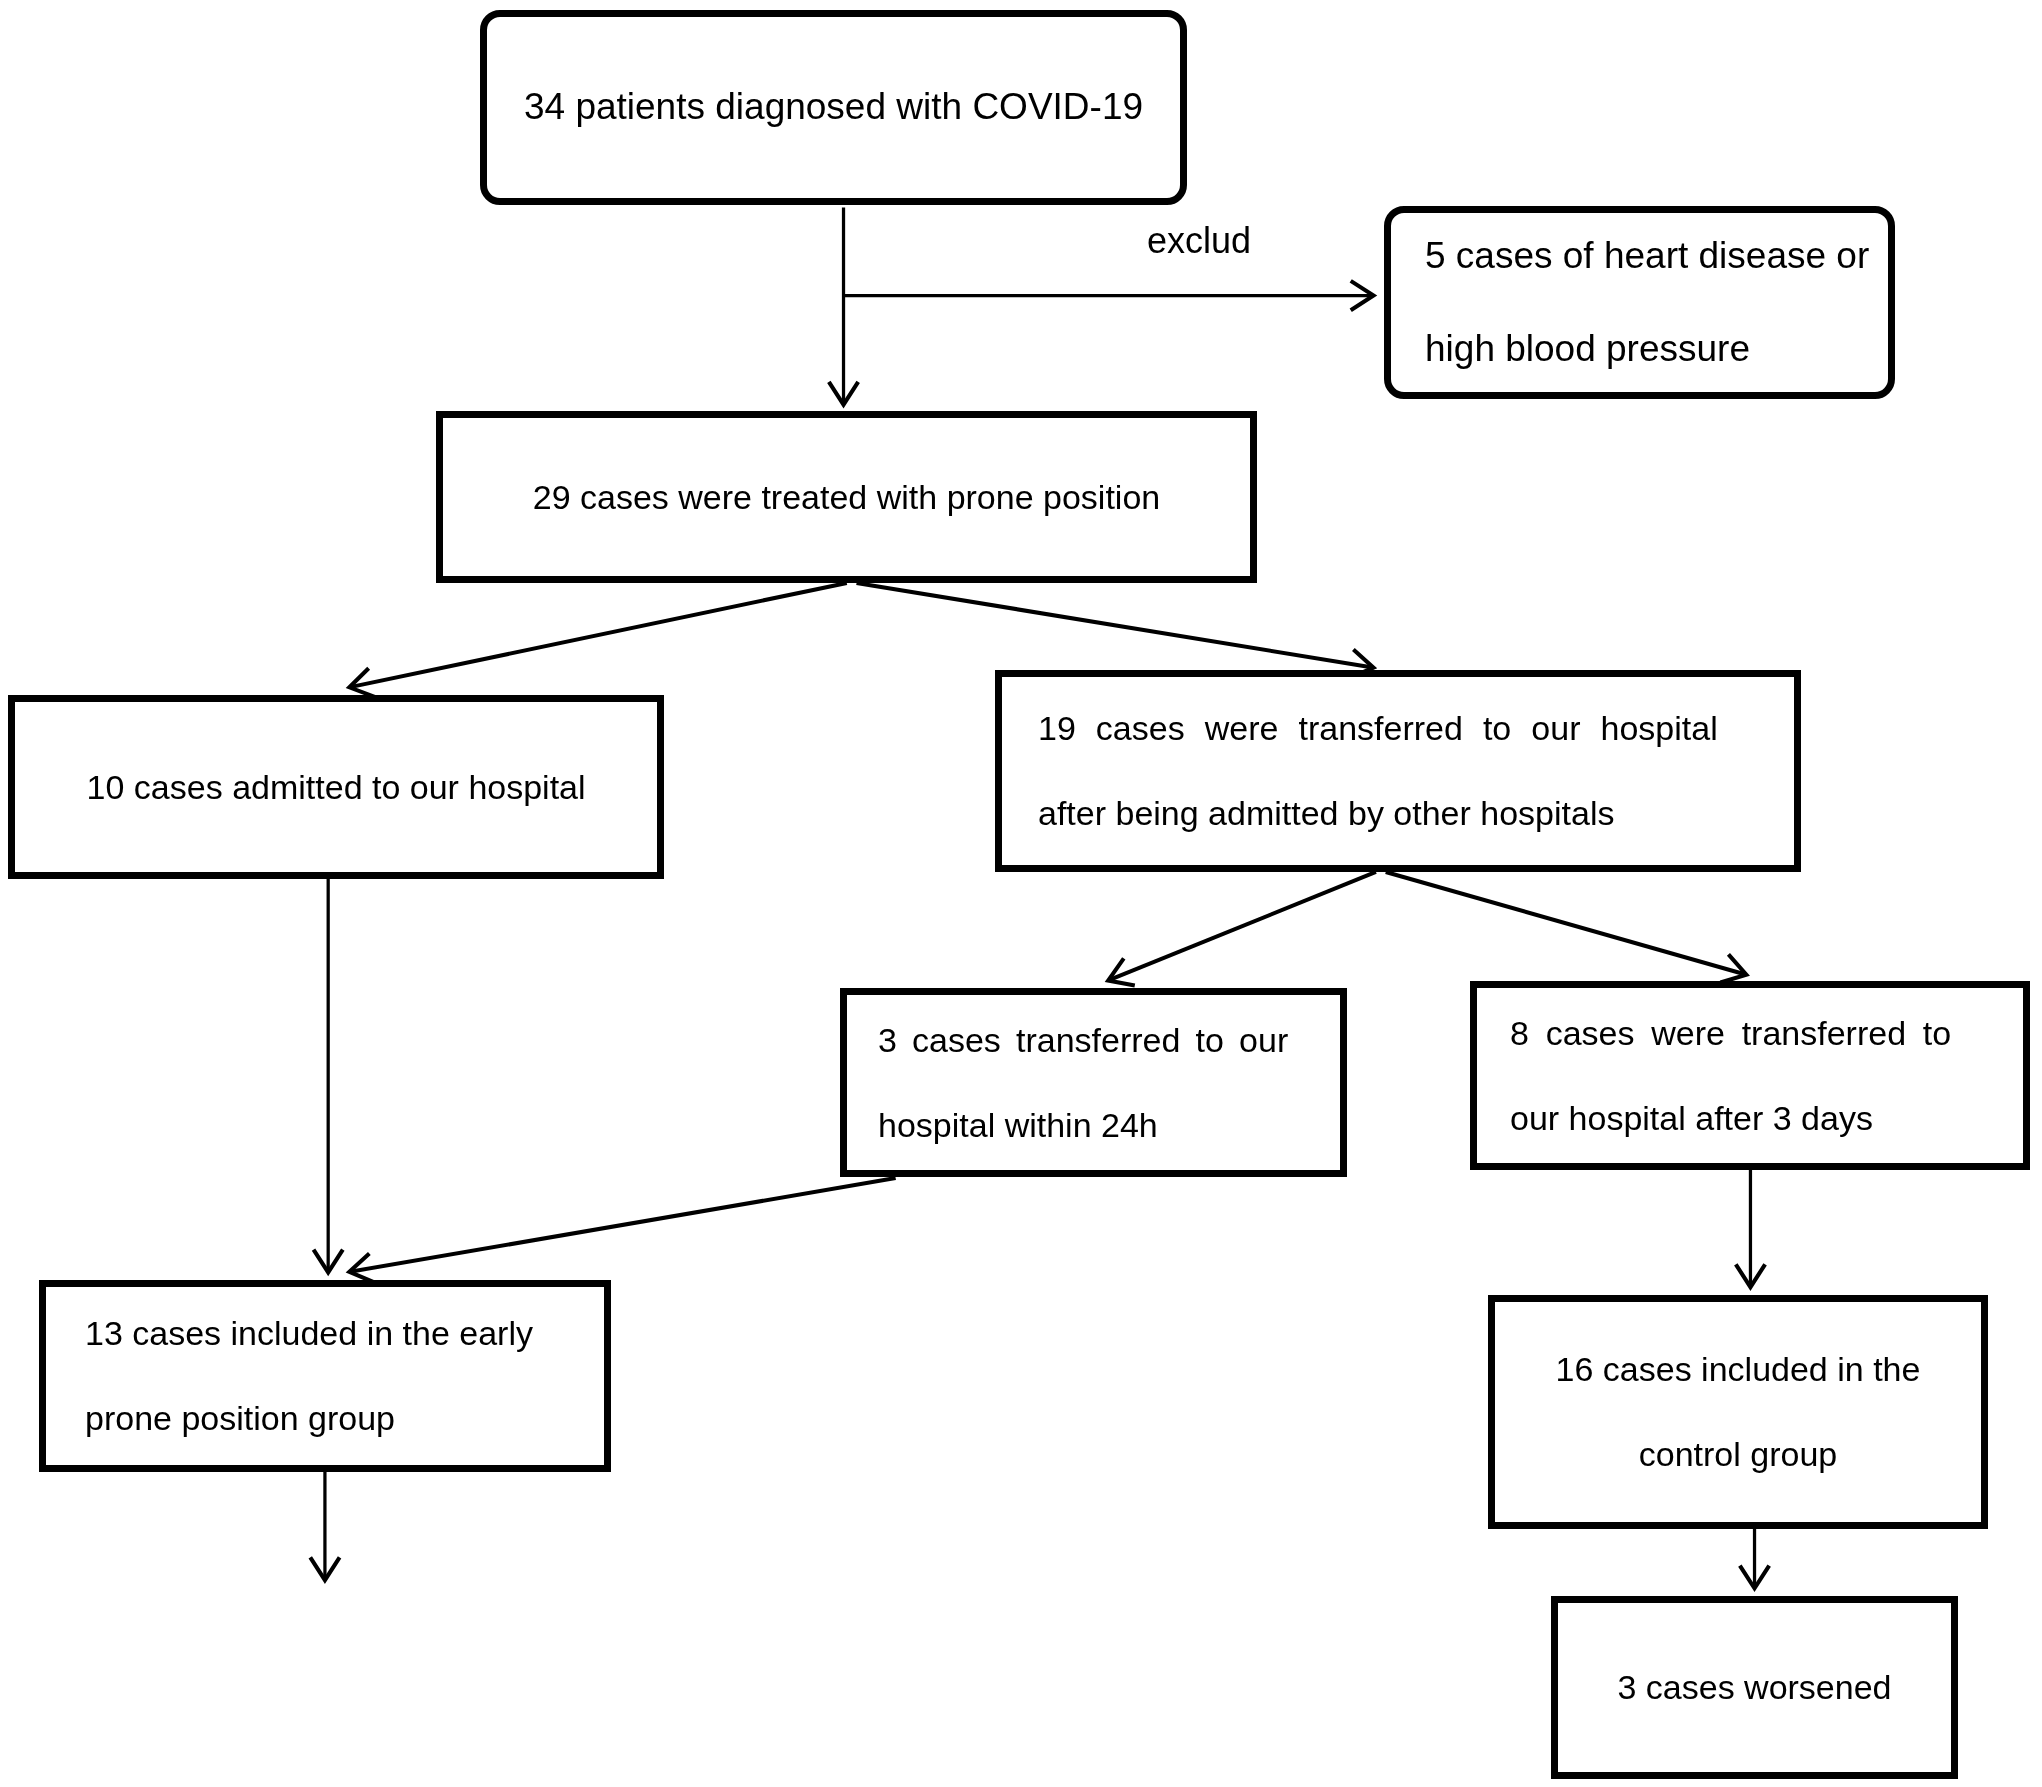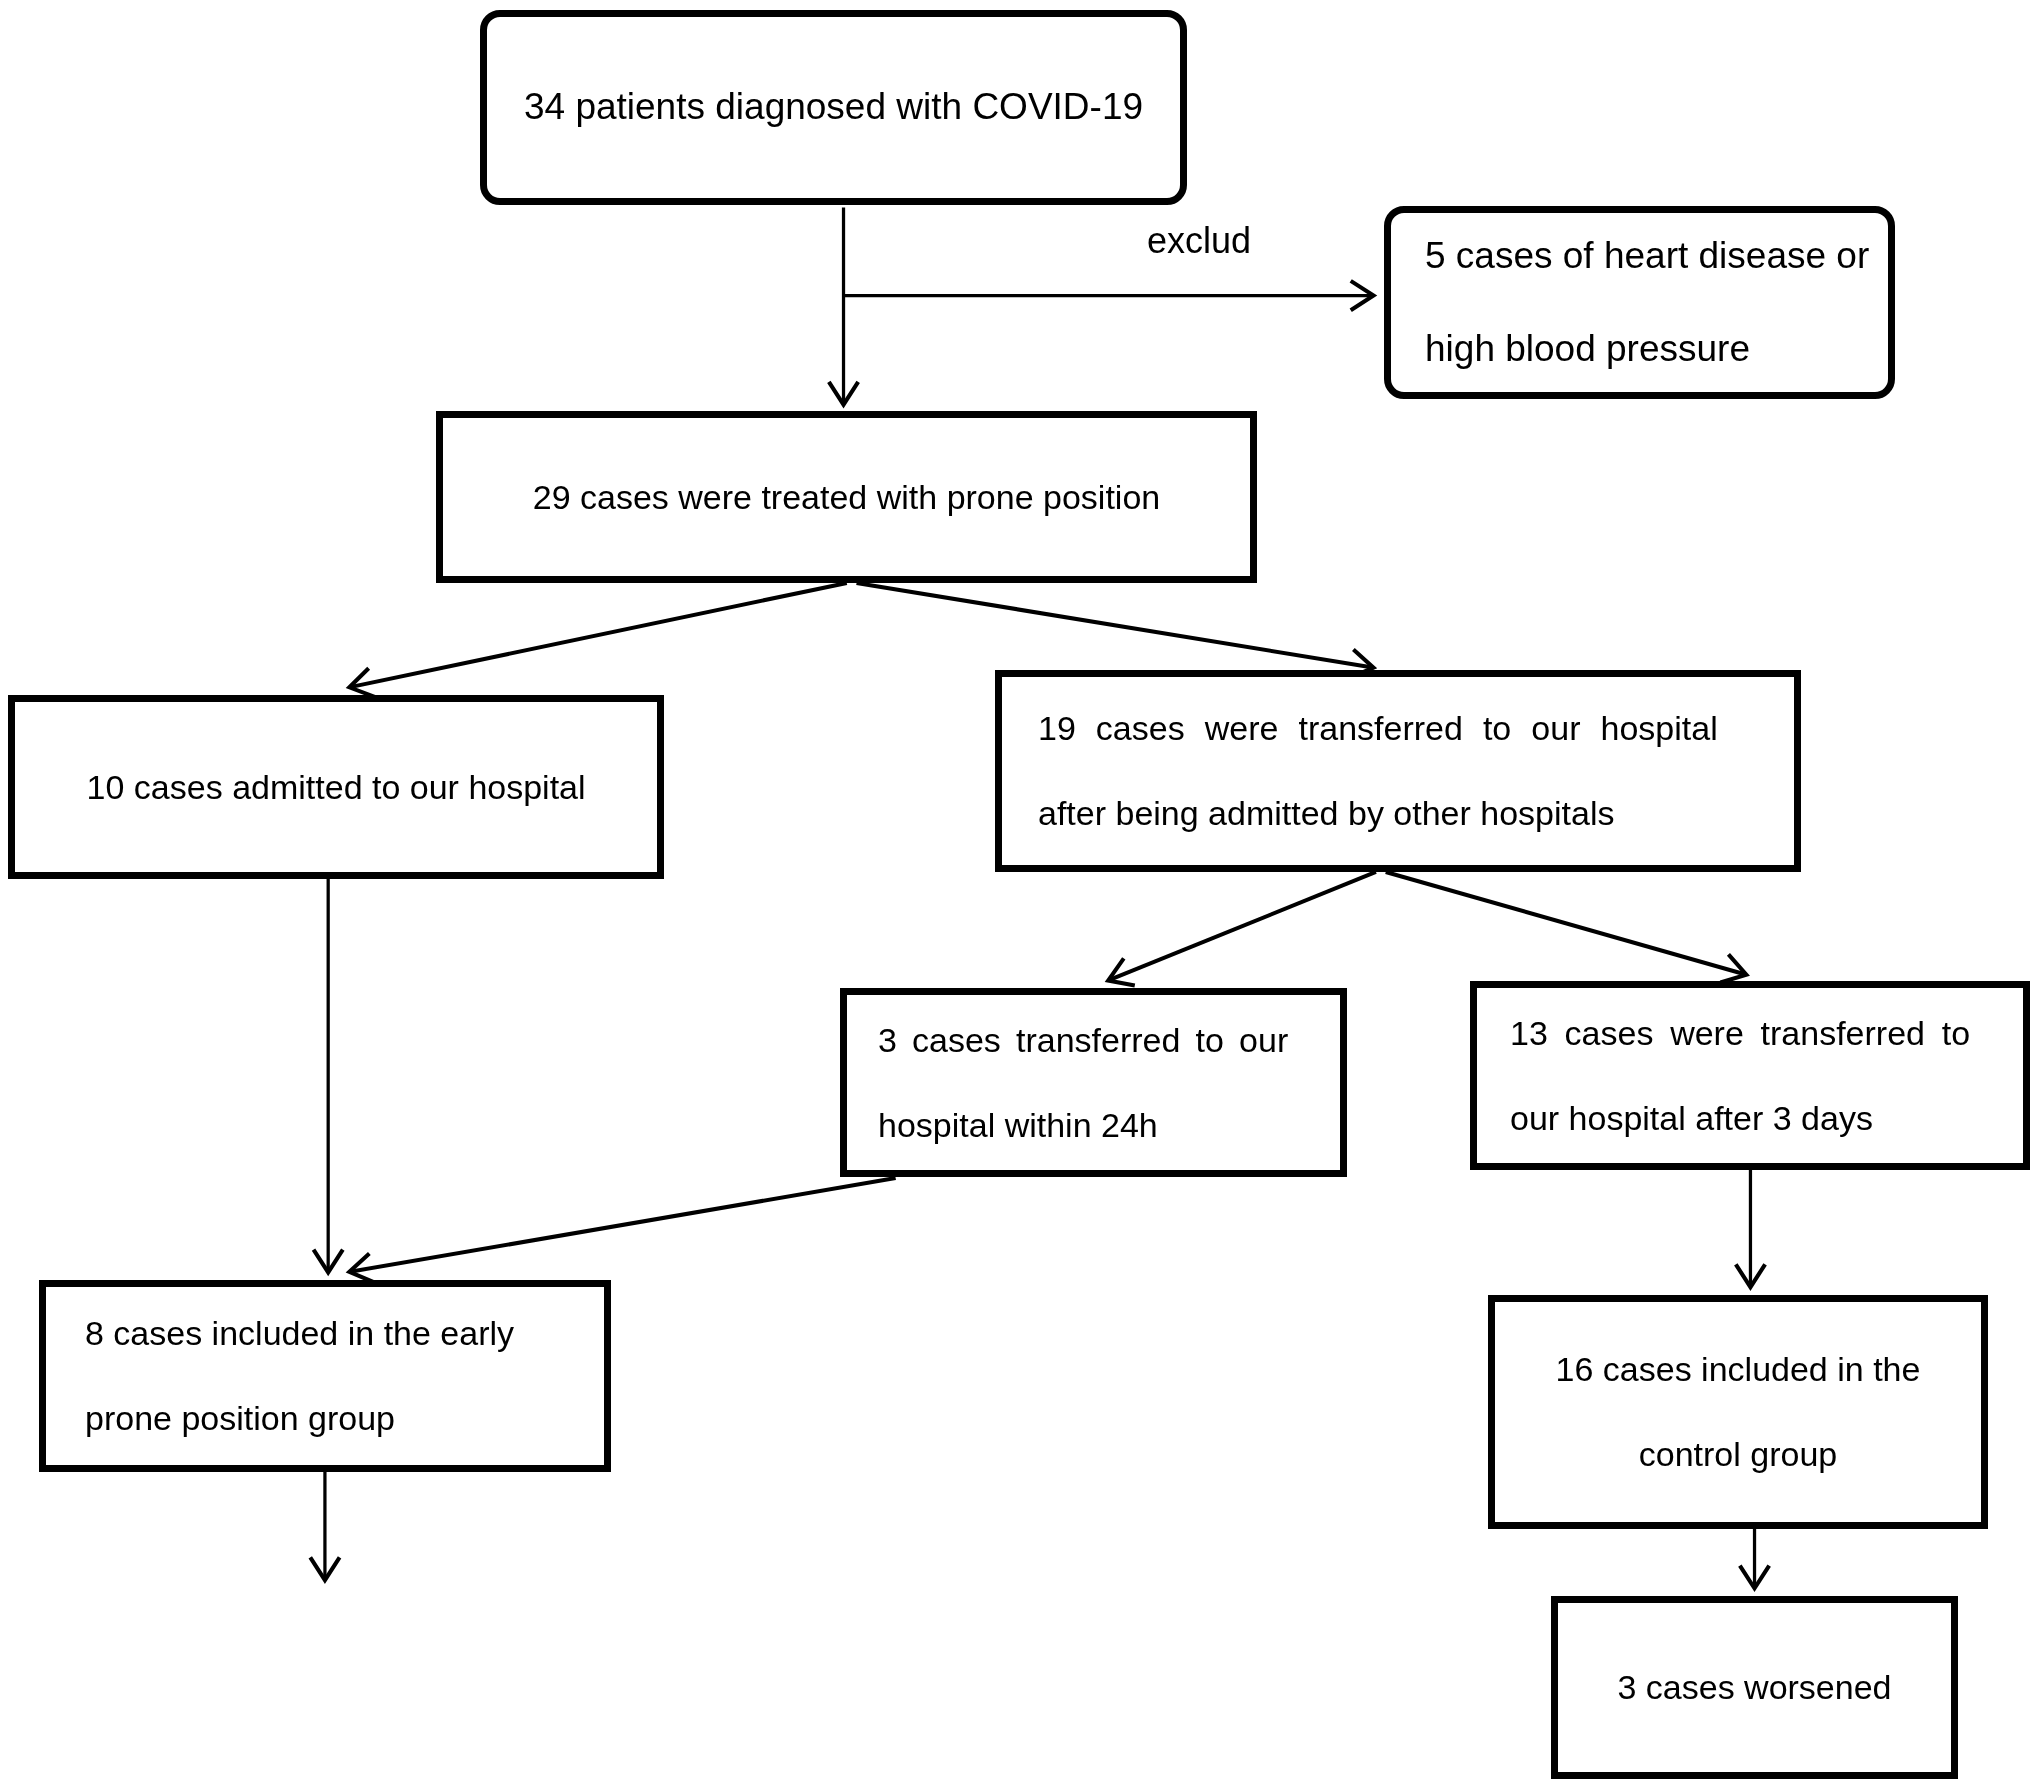--- a/index.html
+++ b/index.html
@@ -120,26 +120,26 @@
     <span class="ln ln1">19 cases were transferred to our hospital</span>
     <span class="ln ln2">after being admitted by other hospitals</span>
   </div>
 
   <div class="node left" id="n-within24h">
     <span class="ln ln1">3 cases transferred to our</span>
     <span class="ln ln2">hospital within 24h</span>
   </div>
 
   <div class="node left" id="n-after3days">
-    <span class="ln ln1">13 cases were transferred to</span>
+    <span class="ln ln1">8 cases were transferred to</span>
     <span class="ln ln2">our hospital after 3 days</span>
   </div>
 
   <div class="node left" id="n-early-group">
-    <span class="ln ln1">8 cases included in the early</span>
+    <span class="ln ln1">13 cases included in the early</span>
     <span class="ln ln2">prone position group</span>
   </div>
 
   <div class="node center" id="n-control-group">
     <span class="ln ln1">16 cases included in the</span>
     <span class="ln ln2">control group</span>
   </div>
 
 
   <div class="node center" id="n-worsened">

